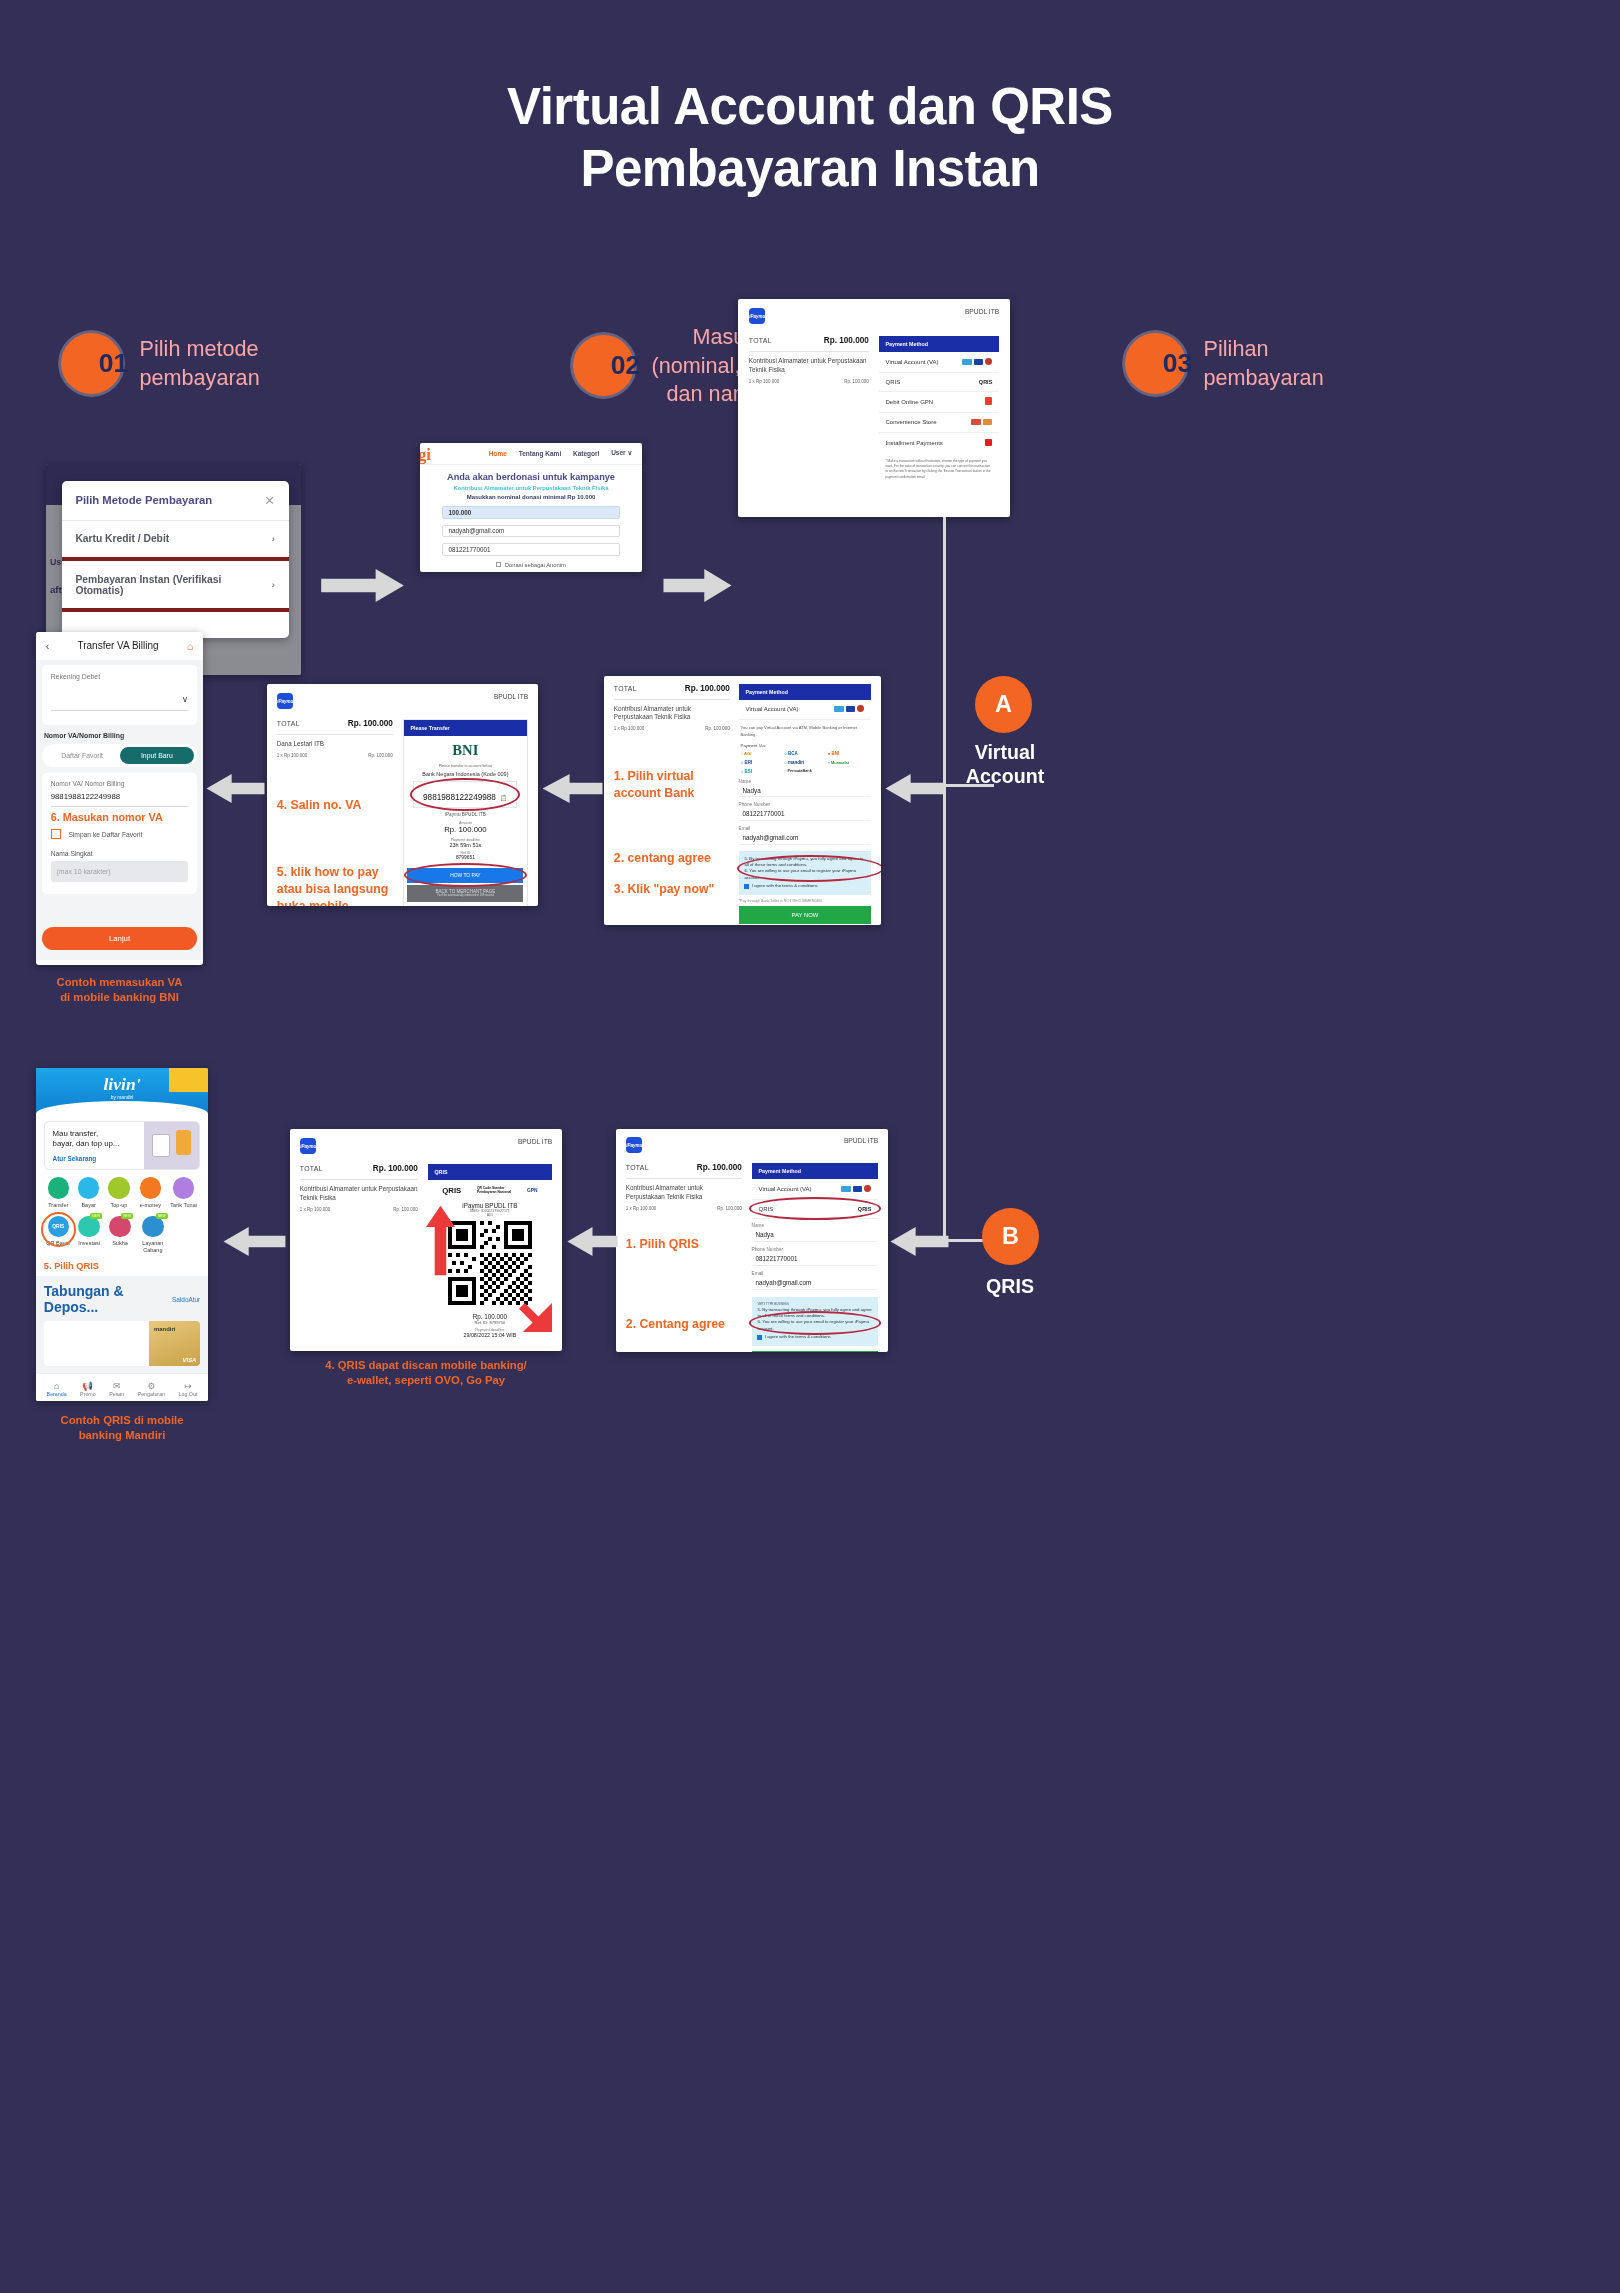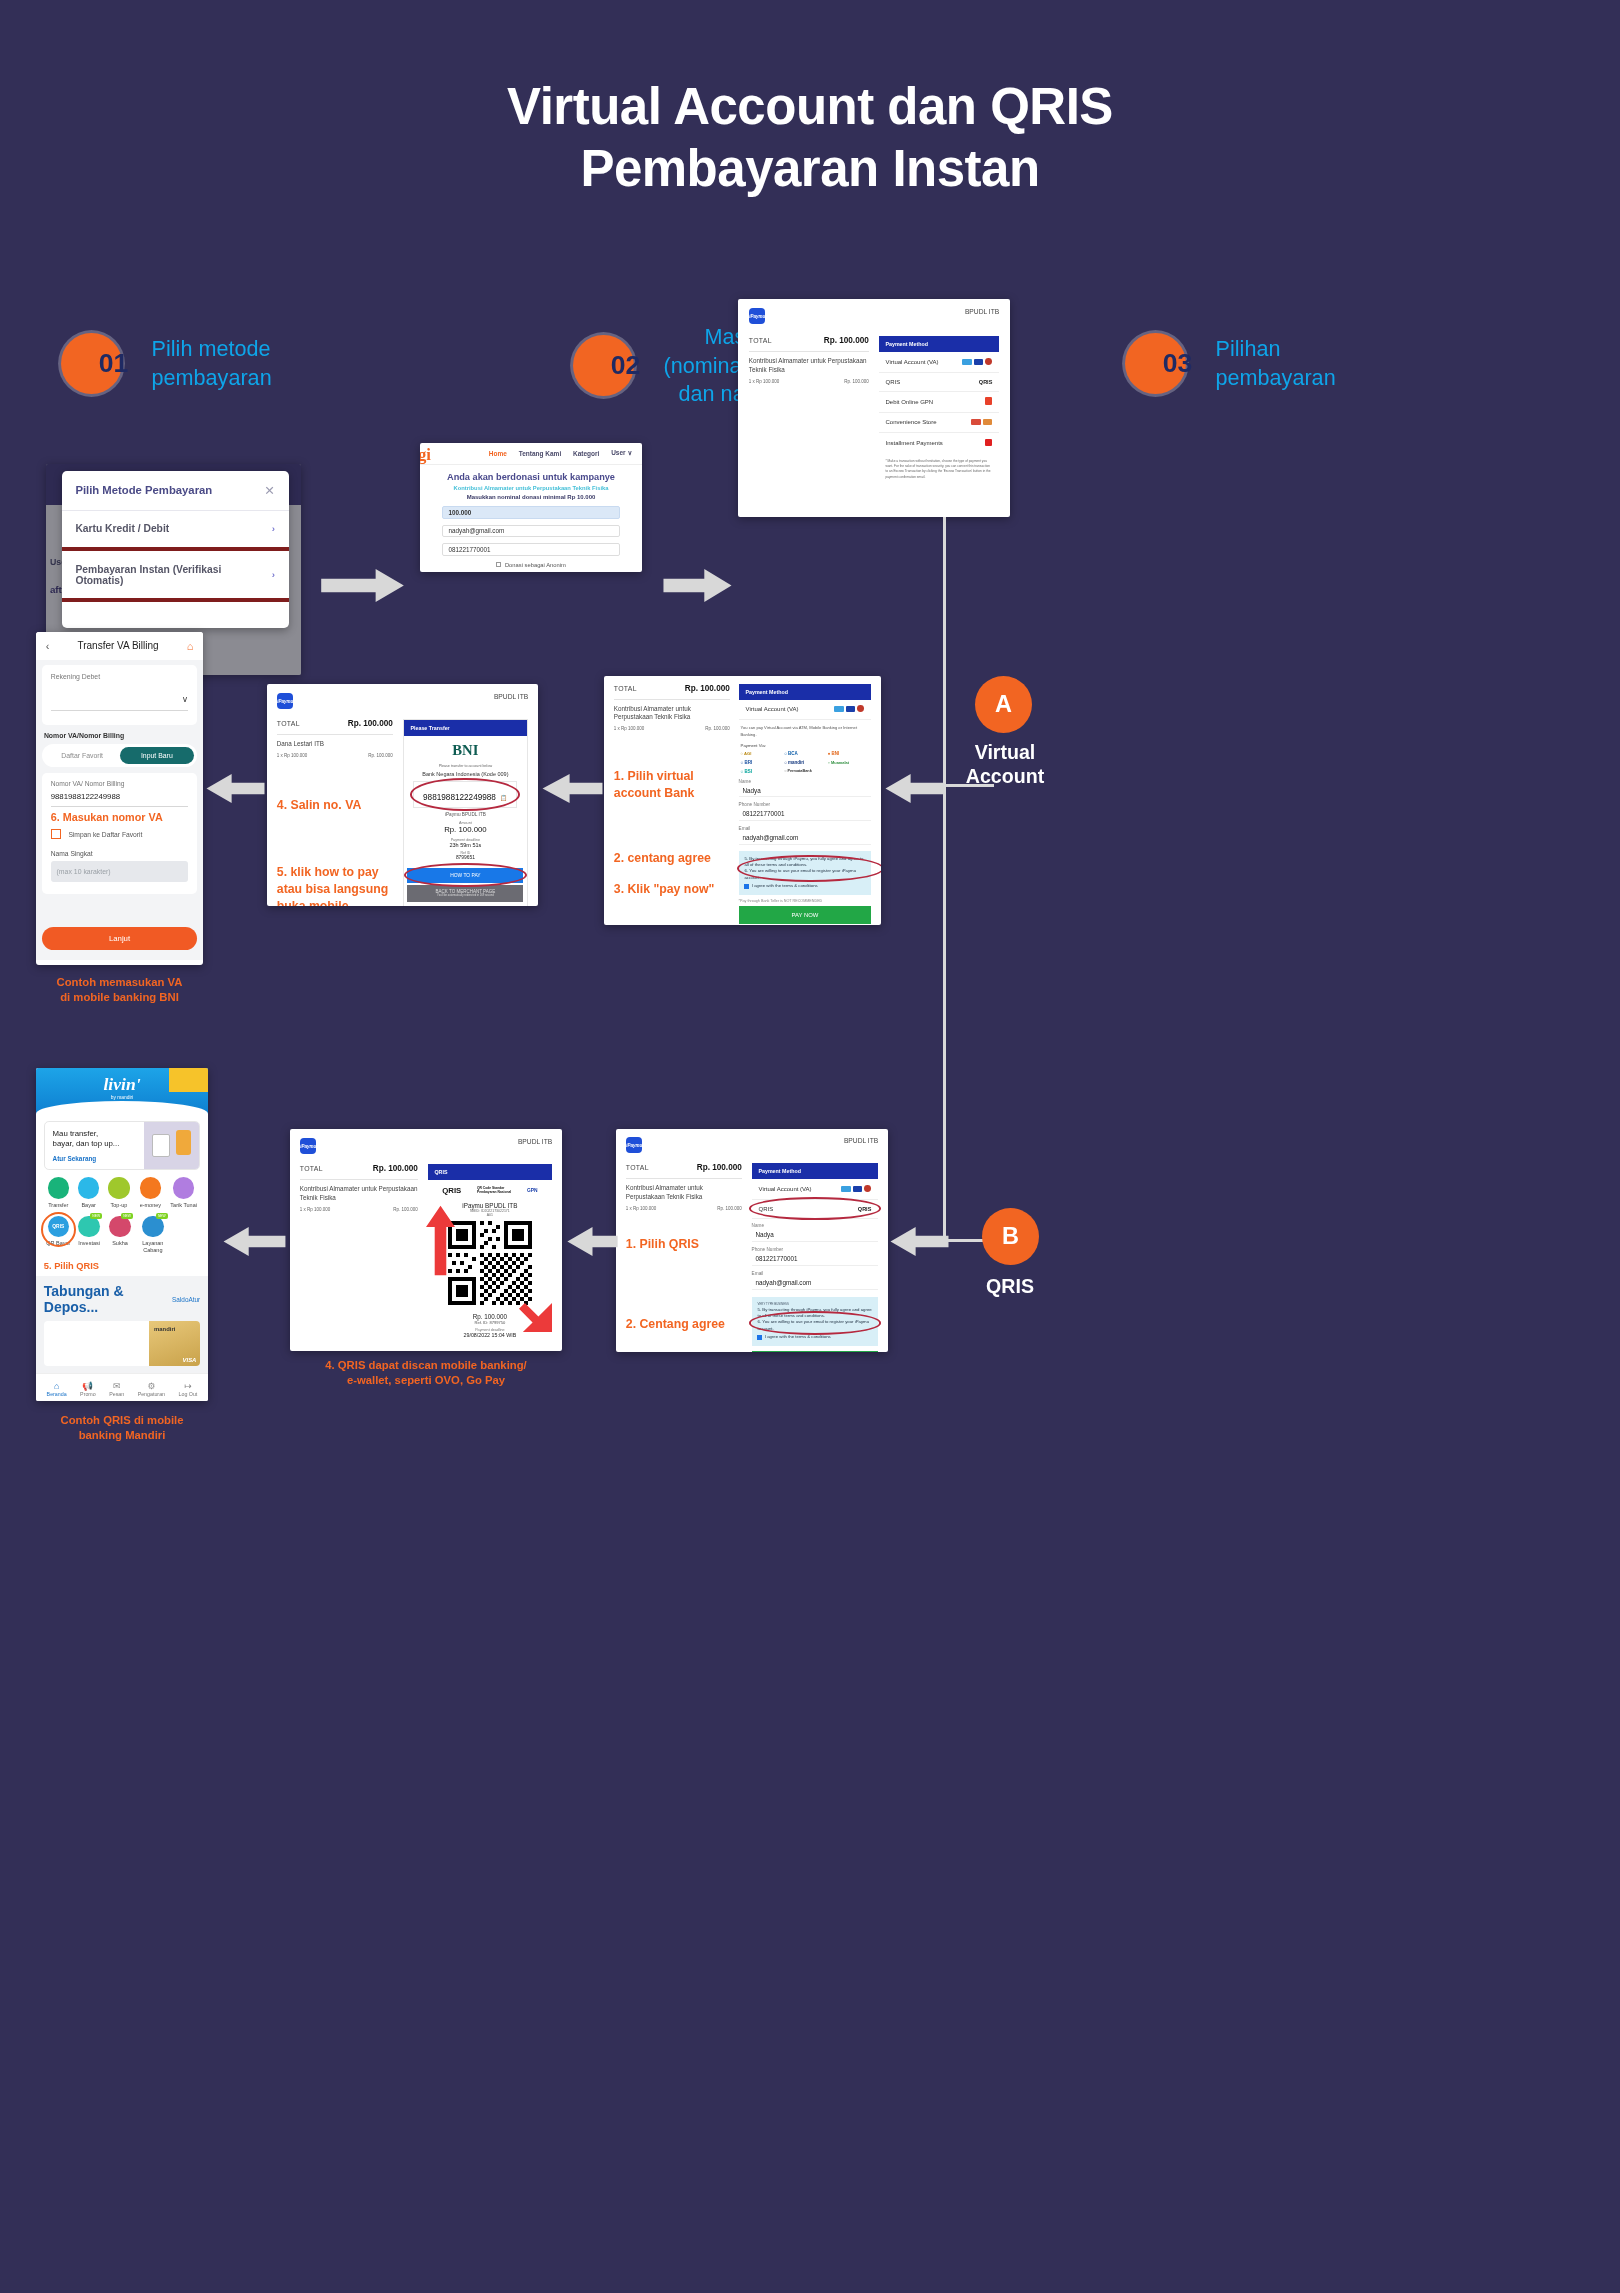--- a/index.html
+++ b/index.html
@@ -18,38 +18,38 @@
   }
   
   .step-head { position:absolute; display:flex; align-items:center; gap:17.6px; }
   .badge {
     width:61px; height:61px; border-radius:50%;
     background:#f26522; color:#1f2a63;
     font-size:26.5px; font-weight:bold;
     display:flex; align-items:center; justify-content:center;
     flex:0 0 auto; box-shadow:0 0 0 2.9px rgba(255,255,255,.25);padding-left:44px;
   }
-  .step-label { color:#0ea5e9; font-size:21.6px; line-height:1.32;margin-left:12px; }
+  .step-label { color:#fca5a5; font-size:21.6px; line-height:1.32; }
   .step-label.center { text-align:center; }
 
   
   .card { position:absolute; background:#fff; border-radius:2px; overflow:hidden;
           box-shadow:0 2px 9.8px rgba(0,0,0,.35); }
 
   
   .arrow { position:absolute; }
   .arrow svg { display:block; }
 
   
   #card1 { left:46px; top:464px; width:255px; height:211px; background:#6f6f77; }
   #card1 .bgstrip { position:absolute; left:0; top:0; width:100%; height:41px; background:#2e2a52;}
   #card1 .bgstrip2{ position:absolute; left:0; top:41px; width:100%; height:170px; background:#8b8b92;}
   #card1 .usertext{ position:absolute; left:3.9px; top:93px; font-size:8.8px; color:#33334d; font-weight:bold;}
   #card1 .usertext2{ position:absolute; left:3.9px; top:120px; font-size:9.8px; color:#2e2a52; font-weight:bold;}
-  #card1 .modal { position:absolute; left:15.7px; top:7px; width:227px; background:#fff;
+  #card1 .modal { position:absolute; left:15.7px; top:17px; width:227px; background:#fff;
                   border-radius:4.9px; box-shadow:0 2.9px 8.8px rgba(0,0,0,.3); }
   #card1 .mhead { display:flex; align-items:center; justify-content:space-between;
                   padding:11.8px 13.7px; border-bottom:1px solid #e7e7ee; }
   #card1 .mtitle { color:#4a4a86; font-size:11.3px; font-weight:bold; }
   #card1 .mclose { color:#9a9ab0; font-size:12.7px; }
   #card1 .mrow { display:flex; align-items:center; justify-content:space-between;
                  padding:12.7px 13.7px; border-bottom:4px solid #7f1d1d; font-size:10.3px;
                  color:#555566; font-weight:bold; }
   #card1 .mrow:last-child { border-bottom:none; }
   #card1 .chev { color:#7a7ad0; font-size:9.8px; }

